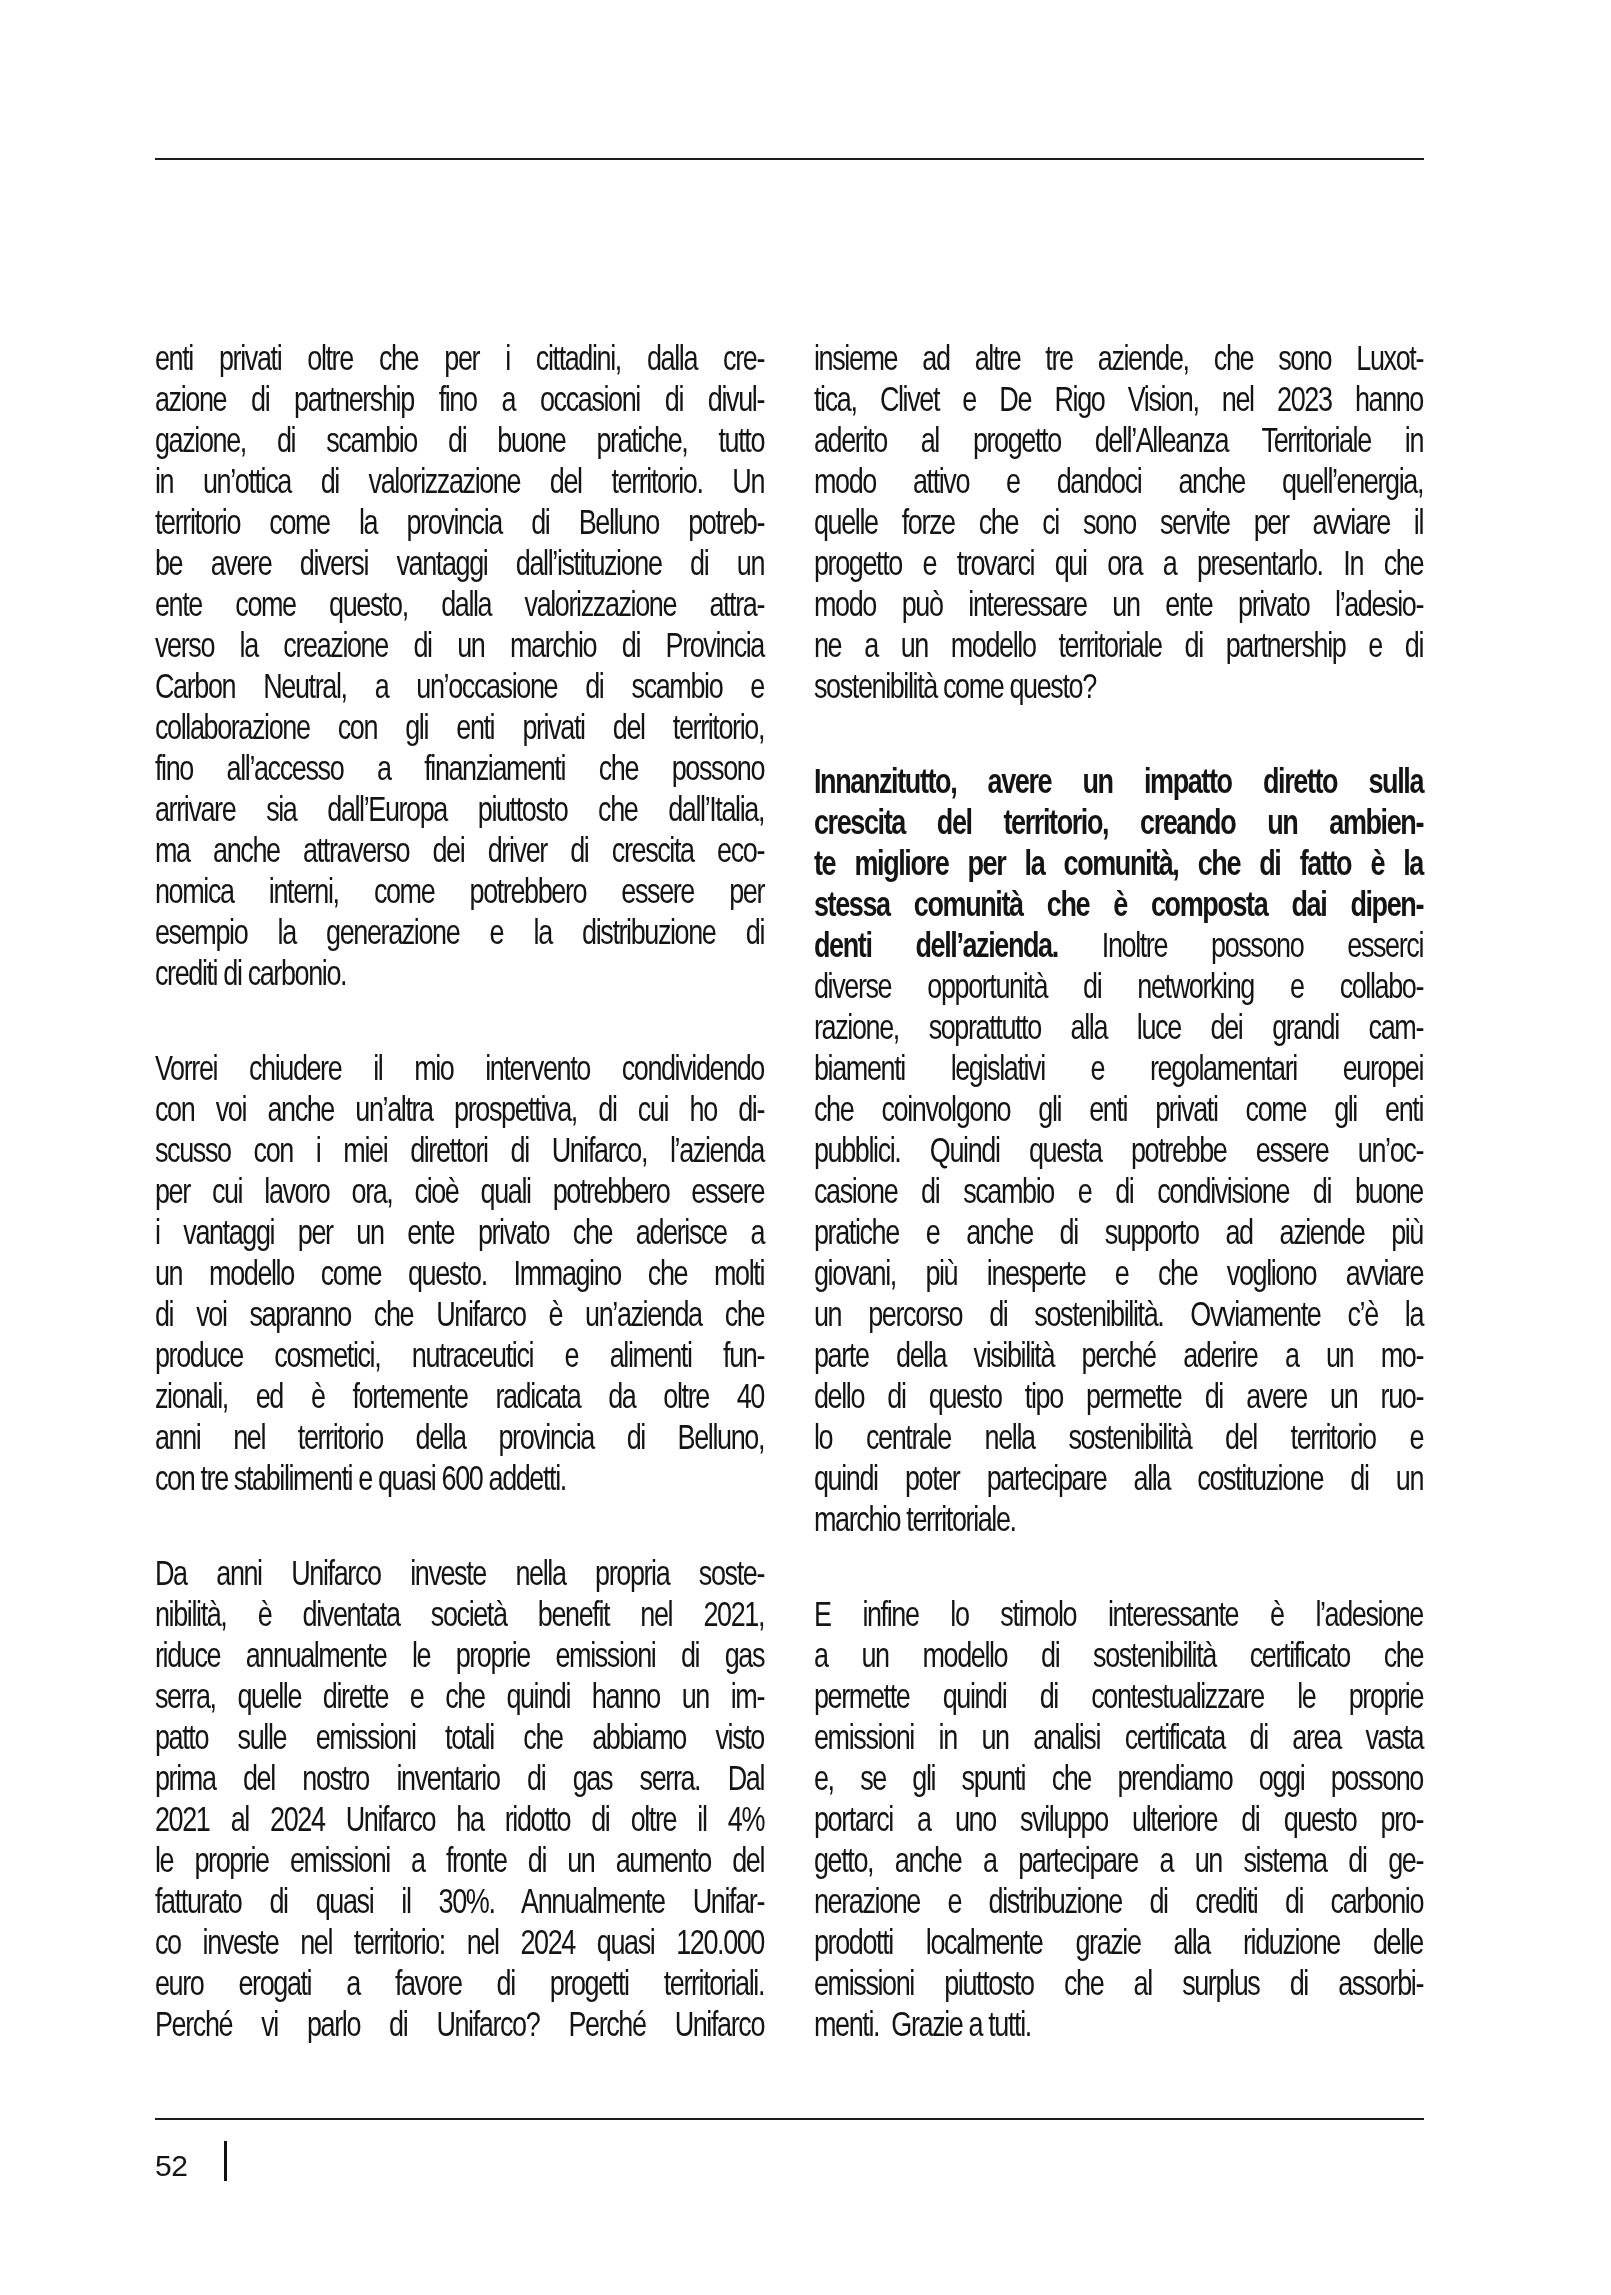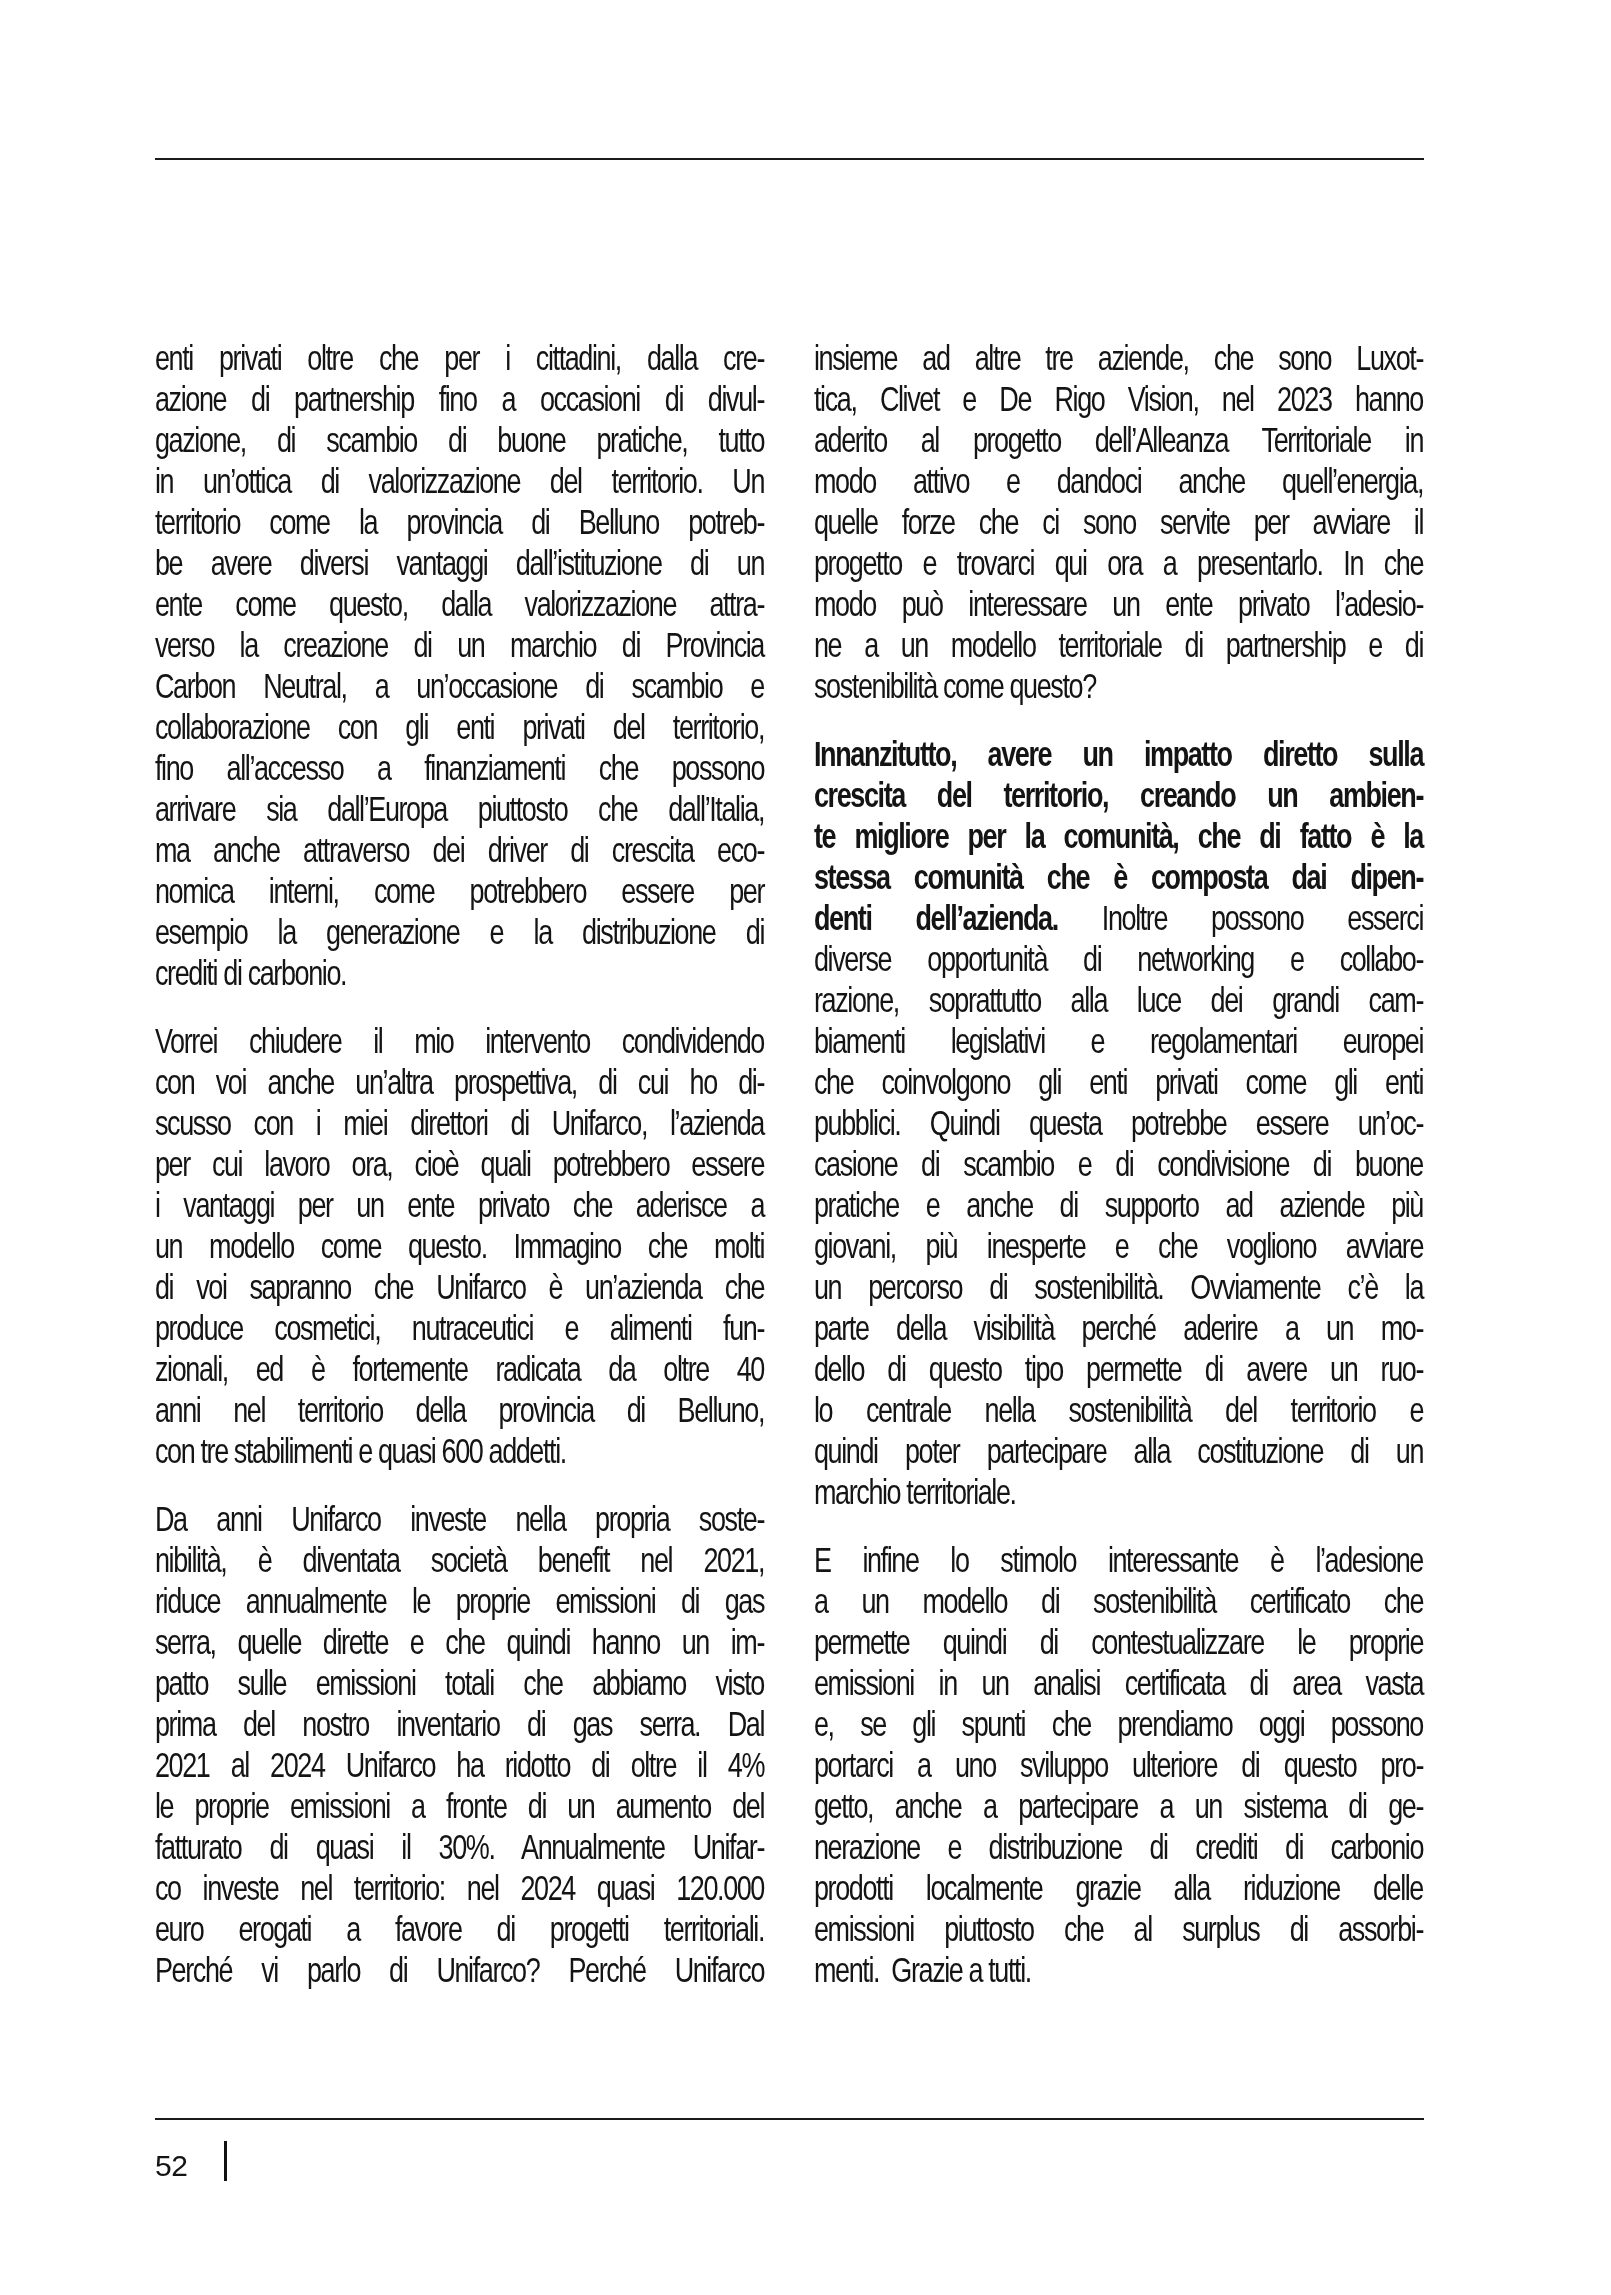--- a/index.html
+++ b/index.html
@@ -12,21 +12,21 @@
     overflow:hidden;
   }
   .rule{position:absolute;left:155px;width:1269px;height:1.7px;background:#1b1b1b;}
   .rule-top{top:158px;}
   .rule-bottom{top:2118px;}
   .content{
     position:absolute;left:155px;top:342px;width:1269px;
     display:flex;gap:50px;
   }
   .col{width:609px;}
-  .para + .para{margin-top:27px;}
+  .para + .para{margin-top:54px;}
   .line{
     height:41px;line-height:41px;
     font-size:27px;letter-spacing:-1.4px;
     text-align:justify;text-align-last:justify;
     white-space:nowrap;
     transform:scaleY(1.27);transform-origin:0 78%;
   }
   .line.end{text-align-last:left;}
   .line .b{font-weight:bold;}
   .fold-mark{

